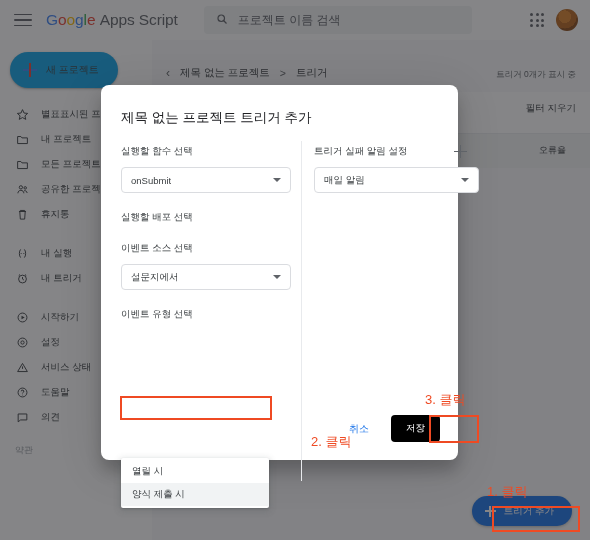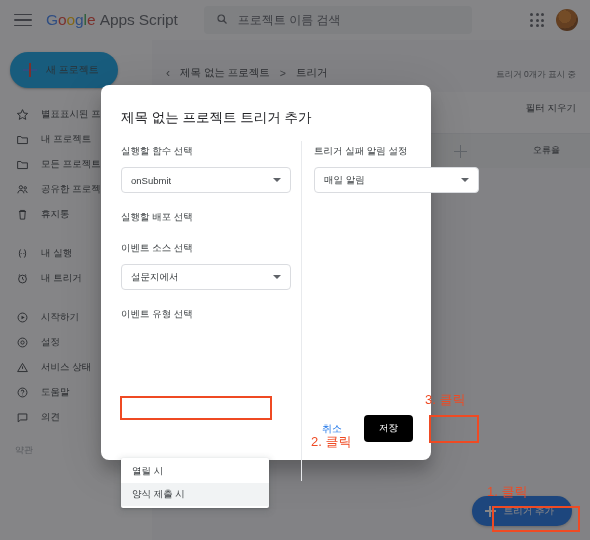--- a/index.html
+++ b/index.html
@@ -73,39 +73,39 @@
   .backarrow { color:#5f6368; font-size: 12px; }
   .crumbsep { color:#5f6368; }
   .triggercount { position: absolute; top: 29px; right: 14px; font-size: 8.5px; color: #5f6368; white-space: nowrap; }
 
   .toolbarrow {
     position: absolute; top: 52px; left: 0; right: 0; height: 42px; background: #fff;
     border-bottom: 1px solid #e8eaed;
   }
   .clearfilter { position: absolute; top: 62px; right: 14px; font-size: 9.5px; color: #3c4043; white-space: nowrap; }
   .tablehead { position: absolute; top: 94px; left: 0; right: 0; height: 34px; background: #f1f3f4; }
-  .errorrate { position: absolute; top: 104px; right: 30px; font-size: 9px; color: #3c4043; white-space: nowrap; }
+  .errorrate { position: absolute; top: 104px; right: 24px; font-size: 9px; color: #3c4043; white-space: nowrap; }
 
   
   .fab {
     position: absolute; right: 18px; bottom: 14px; height: 30px; padding: 0 18px 0 13px;
     border-radius: 16px; background: #1a73e8; color: #fff; display: flex; align-items: center;
     gap: 8px; font-size: 9.5px; cursor: pointer; box-shadow: 0 1px 3px rgba(60,64,67,.35);
     white-space: nowrap;
   }
   .fab .plus { position: relative; width: 11px; height: 11px; flex: 0 0 auto; }
   .fab .plus::before { content:""; position:absolute; left:0; top:4.6px; width:11px; height:1.8px; background:#fff; }
   .fab .plus::after  { content:""; position:absolute; left:4.6px; top:0; width:1.8px; height:11px; background:#fff; }
 
   
   .scrim { position: absolute; inset: 0; background: rgba(32,33,36,.55); }
 
   
   .dialog {
-    position: absolute; left: 101px; top: 85px; width: 330px; height: 375px;
+    position: absolute; left: 101px; top: 85px; width: 357px; height: 375px;
     background: #fff; border-radius: 8px; box-shadow: 0 11px 15px rgba(0,0,0,.2), 0 9px 46px rgba(0,0,0,.12);
   }
   .dialog-title { position: absolute; left: 20px; top: 24px; font-size: 13.5px; color: #202124; white-space: nowrap; }
 
   .col-left  { position: absolute; left: 20px; top: 60px; width: 170px; }
   .col-right { position: absolute; left: 213px; top: 60px; width: 165px; }
   .vdivider  { position: absolute; left: 200px; top: 56px; width: 1px; height: 340px; background: #e8eaed; }
 
   .field { margin-bottom: 18px; }
   .field-label { font-size: 9.5px; color: #3c4043; margin-bottom: 9px; white-space: nowrap; }

